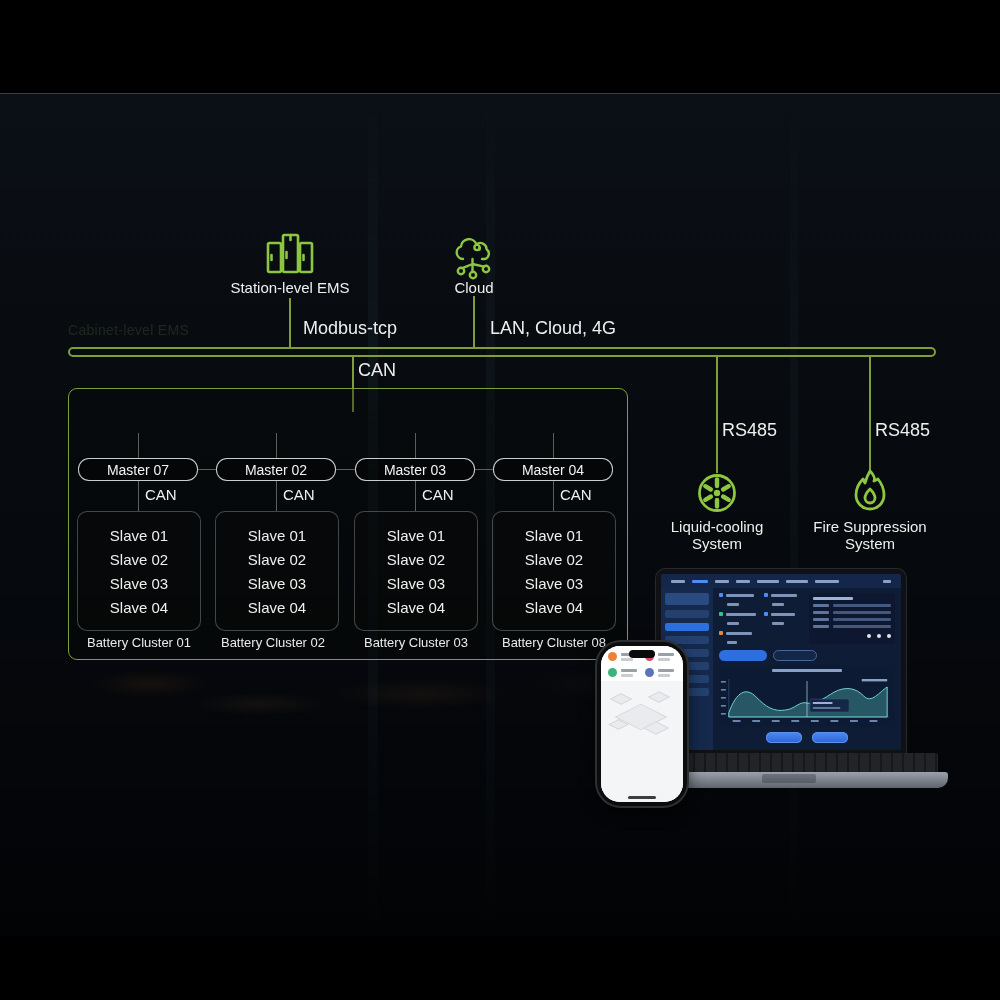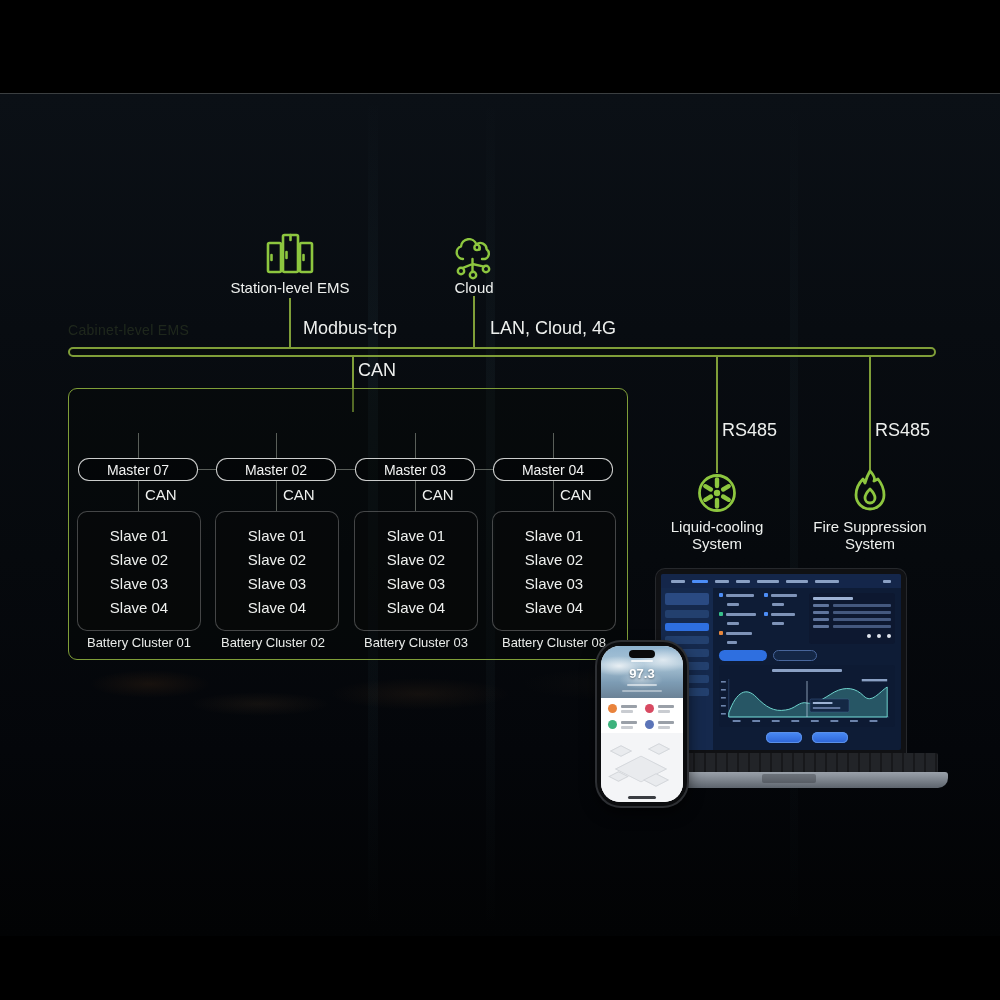--- a/index.html
+++ b/index.html
@@ -353,27 +353,20 @@
   </div>
   <div class="lt-base">
     <div class="kb"></div>
     <div class="palm"></div>
     <div class="tpad"></div>
   </div>
 
   <div class="phone">
     <div class="pscreen">
       <div class="island"></div>
-      <div class="psky">
-        <div class="pcloud"></div>
-        <div class="pmini" style="top:14px;width:22px;"></div>
-        <div class="preading">97.3</div>
-        <div class="pmini" style="top:38px;width:30px;opacity:.7;"></div>
-        <div class="pmini" style="top:44px;width:40px;opacity:.5;"></div>
-      </div>
       <div class="pstats">
         <div class="pstat">
             <span class="pcirc pc1"></span>
             <span class="ptxt">
               <i></i>
               <i></i>
             </span>
           </div>
         <div class="pstat">
             <span class="pcirc pc2"></span>

